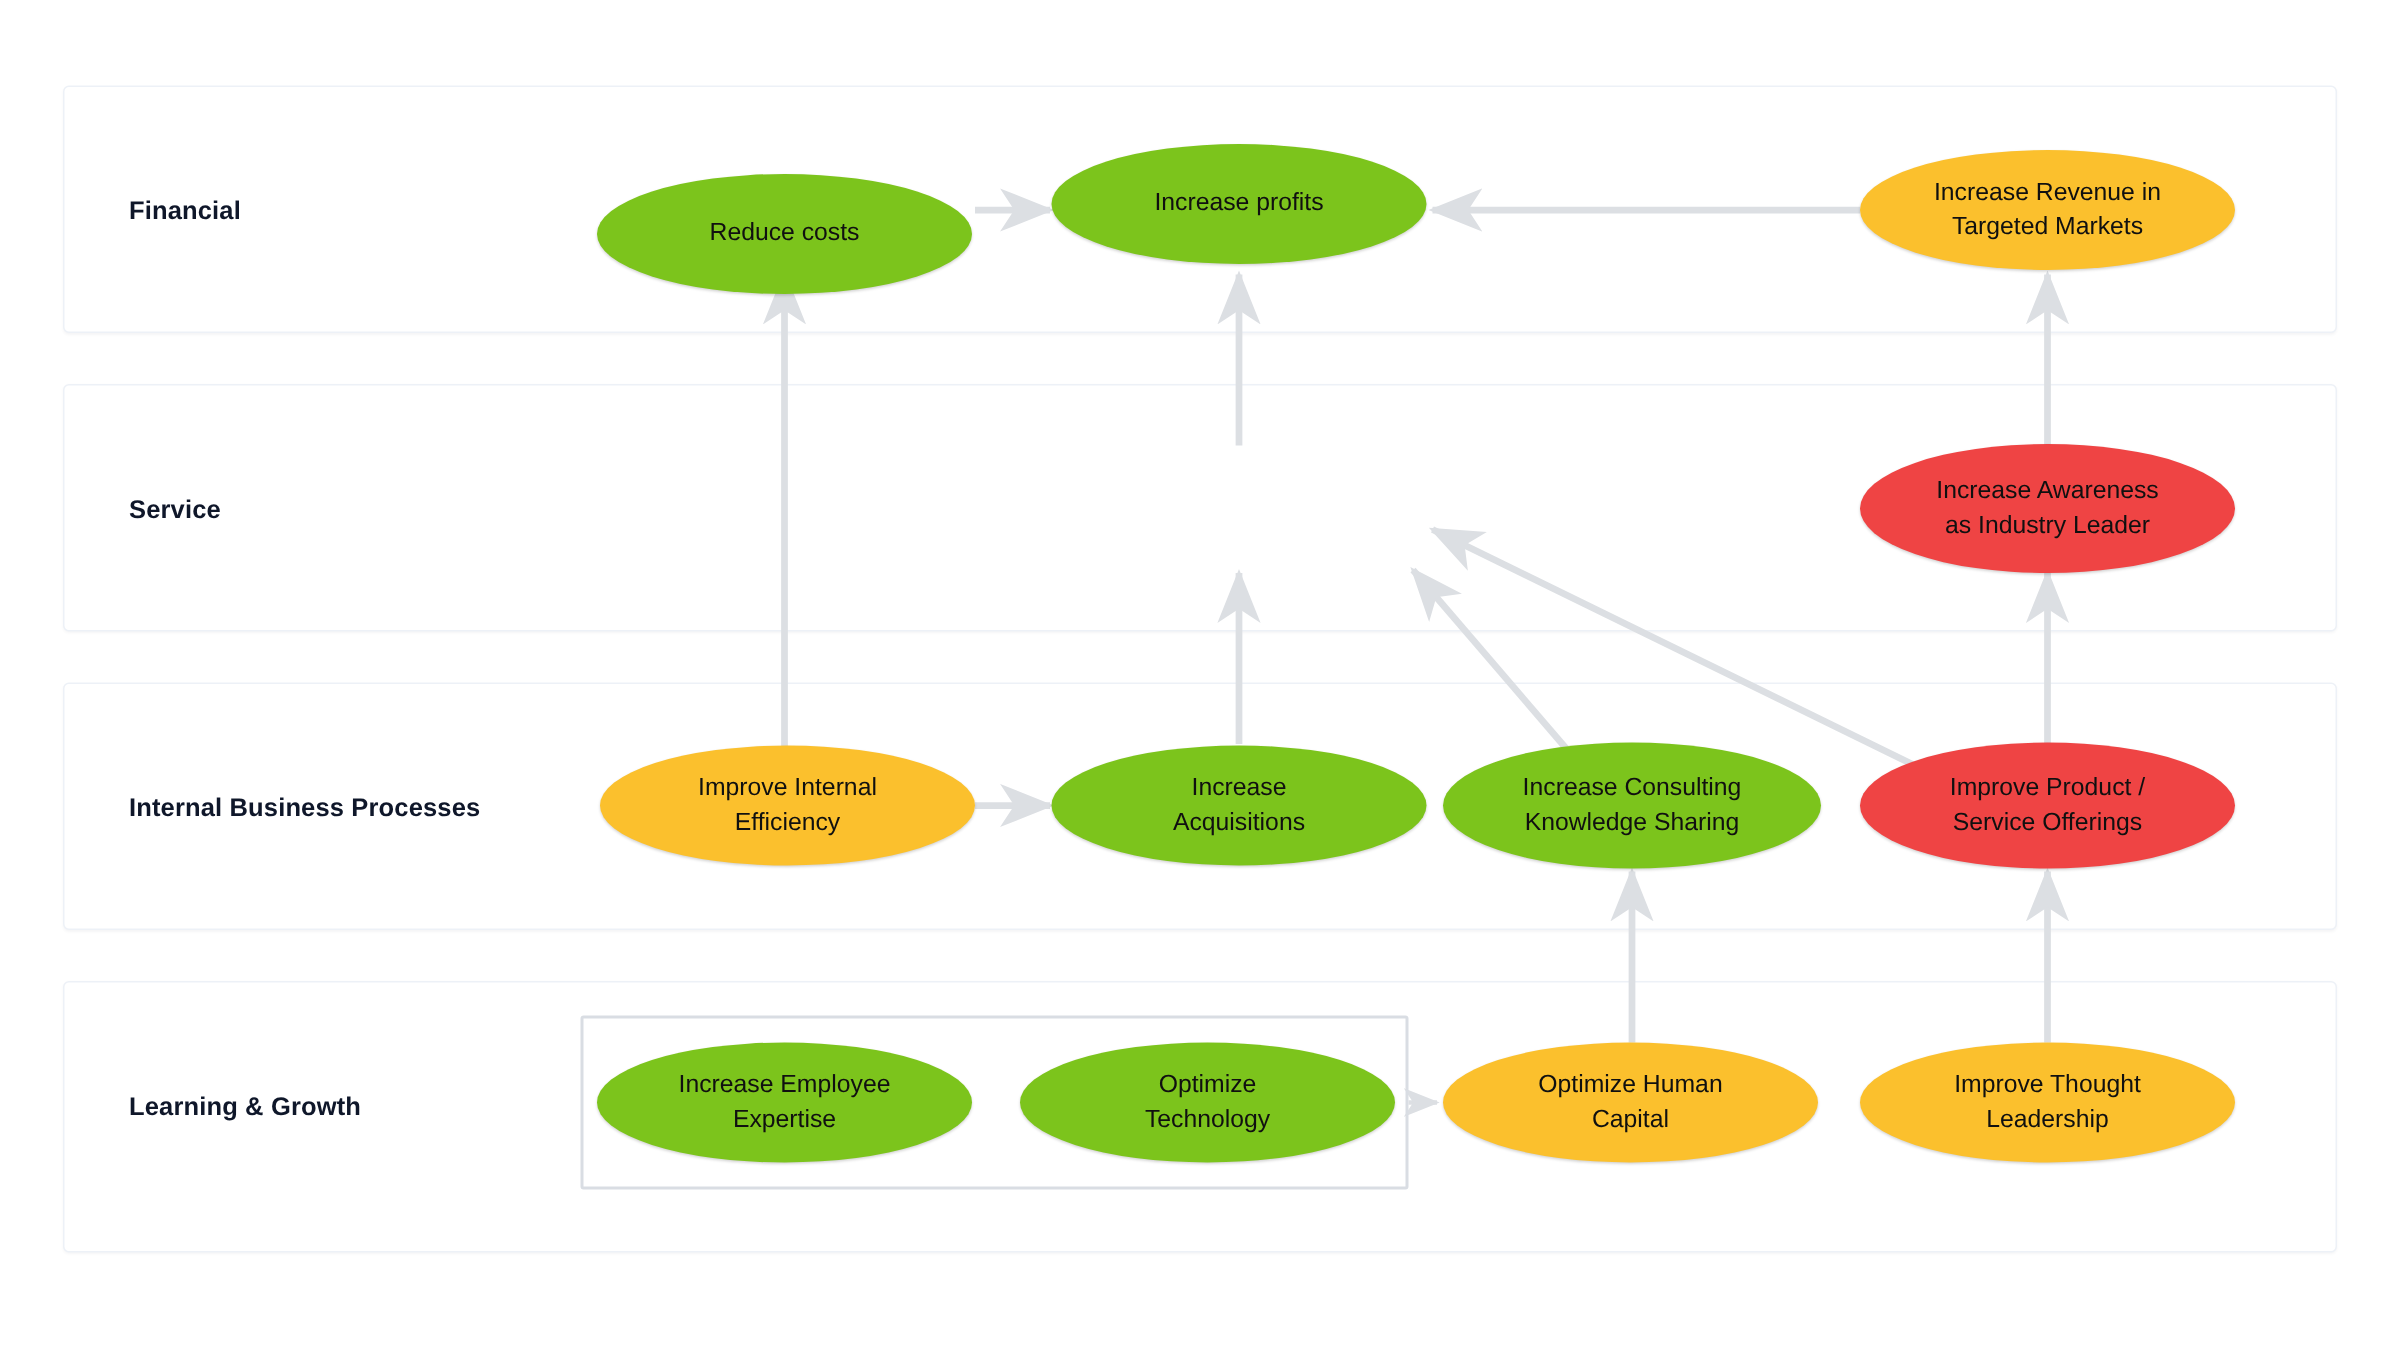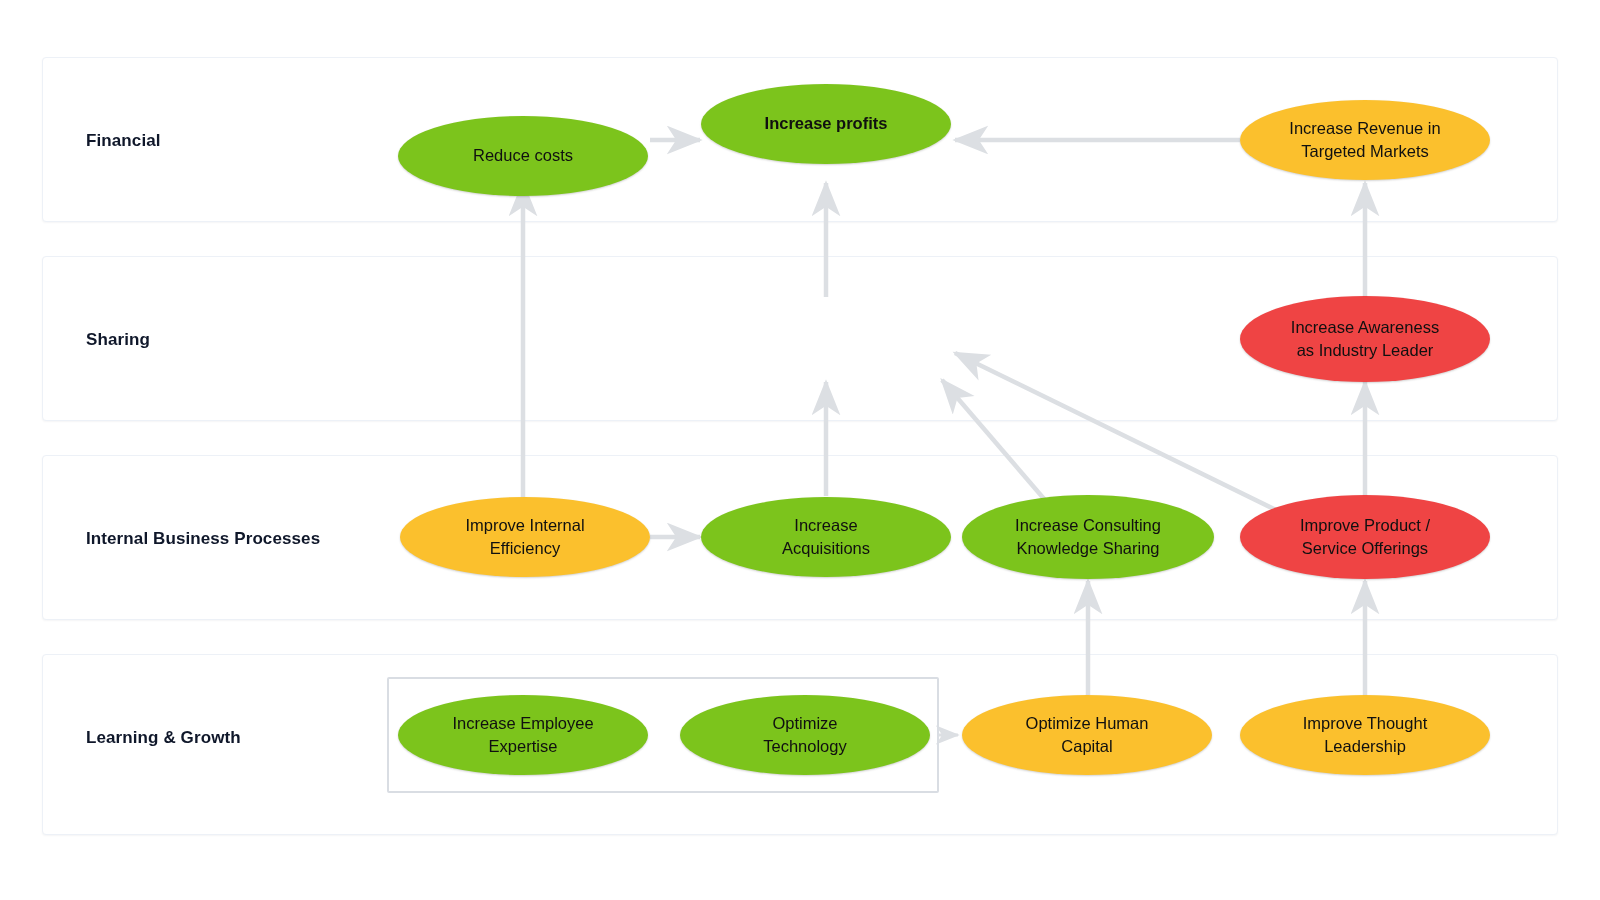--- a/index.html
+++ b/index.html
@@ -88,21 +88,21 @@
 <body>
 
 <div id="board">
 
   <div class="row-panel" style="left:42px; top:57px; width:1516px; height:165px;"></div>
   <div class="row-panel" style="left:42px; top:256px; width:1516px; height:165px;"></div>
   <div class="row-panel" style="left:42px; top:455px; width:1516px; height:165px;"></div>
   <div class="row-panel" style="left:42px; top:654px; width:1516px; height:181px;"></div>
 
   <div class="row-label" style="left:86px; top:131px;">Financial</div>
-  <div class="row-label" style="left:86px; top:330px;">Sharing</div>
+  <div class="row-label" style="left:86px; top:330px;">Service</div>
   <div class="row-label" style="left:86px; top:529px;">Internal Business Processes</div>
   <div class="row-label" style="left:86px; top:728px;">Learning &amp; Growth</div>
 
   <svg id="edges" viewBox="0 0 1600 900" xmlns="http://www.w3.org/2000/svg">
     <defs>
       <marker id="arrowhead" markerWidth="9" markerHeight="9" refX="7.4" refY="3.2" orient="auto" markerUnits="strokeWidth">
         <path d="M0,0 L8,3.2 L0,6.4 L2.1,3.2 Z" fill="#dcdfe3"></path>
       </marker>
       <marker id="arrowhead-sm" markerWidth="9" markerHeight="9" refX="7.4" refY="3.2" orient="auto" markerUnits="strokeWidth">
         <path d="M0,0 L8,3.2 L0,6.4 L2.1,3.2 Z" fill="#dcdfe3"></path>
@@ -137,21 +137,21 @@
     </g>
 
     <line x1="939" y1="735" x2="958" y2="735" stroke="#dcdfe3" stroke-width="3" fill="none" marker-end="url(#arrowhead-sm)"></line>
   </svg>
 
   <div class="group-box" style="left:387px; top:677px; width:552px; height:116px;"></div>
 
   <div class="node green" style="left:398px; top:116px; width:250px; height:80px;">
     <span class="node-label">Reduce costs</span>
   </div>
-  <div class="node green" style="left:701px; top:84px; width:250px; height:80px;font-weight:bold;">
+  <div class="node green" style="left:701px; top:96px; width:250px; height:80px;">
     <span class="node-label">Increase profits</span>
   </div>
   <div class="node yellow" style="left:1240px; top:100px; width:250px; height:80px;">
     <span class="node-label">Increase Revenue in
 Targeted Markets</span>
   </div>
 
   <div class="node red" style="left:1240px; top:296px; width:250px; height:86px;">
     <span class="node-label">Increase Awareness
 as Industry Leader</span>

